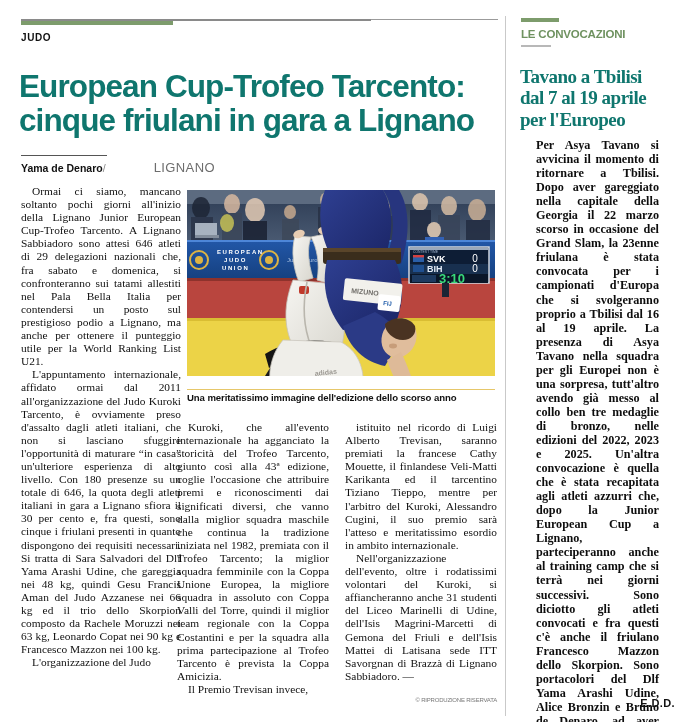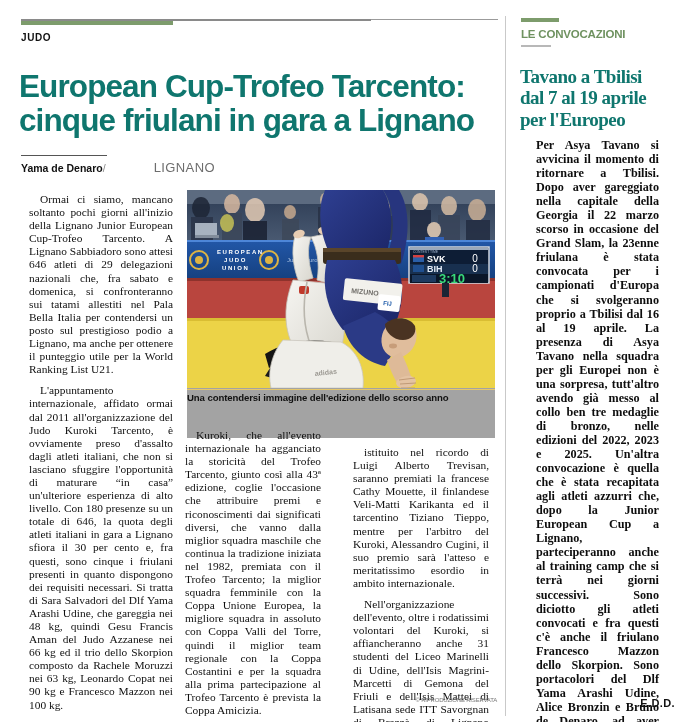--- a/index.html
+++ b/index.html
@@ -109,34 +109,34 @@
   .col {
     position: absolute;
     font-family: "Liberation Serif", "DejaVu Serif", serif;
     font-size: 11.4px;
     line-height: 13.1px;
     text-align: justify;
     text-justify: inter-word;
     color: #101010;
     hyphens: auto;
   }
-  .col p { margin: 8px; text-indent: 11px; }
+  .col p { margin: 0; text-indent: 11px; }
   .col p.first { text-indent: 11px; }
 
   #col1 { left: 21px;  top: 185px; width: 160px; }
   #col2 { left: 177px; top: 421px; width: 152px; }
-  #col3 { left: 345px; top: 438px; width: 152px; }
+  #col3 { left: 345px; top: 421px; width: 152px; }
 
   
   .photo {
     position: absolute;
     left: 187px;
     top: 190px;
     width: 308px;
-    height: 248px;
+    height: 186px;
     overflow: hidden;
     background: #a3a3a3;
   }
   .photo svg { display: block; }
   .photo-caption {
     position: absolute;
     left: 187px;
     top: 392px;
     width: 308px;
     font-family: "Liberation Sans", "DejaVu Sans", sans-serif;
@@ -252,20 +252,21 @@
 </h1>
 
 <div class="byline-rule"></div>
 <div class="byline">
   <span class="author">Yama de Denaro</span><span class="sep">/</span><span class="place">LIGNANO</span>
 </div>
 
 <div class="col" id="col1">
   <p class="first">Ormai ci siamo, mancano soltanto pochi giorni all'inizio della Lignano Junior European Cup-Trofeo Tarcento. A Lignano Sabbiadoro sono attesi 646 atleti di 29 delegazioni nazionali che, fra sabato e domenica, si confronteranno sui tatami allestiti nel Pala Bella Italia per contendersi un posto sul prestigioso podio a Lignano, ma anche per ottenere il punteggio utile per la World Ranking List U21.</p>
   <p>L'appuntamento internazionale, affidato ormai dal 2011 all'organizzazione del Judo Kuroki Tarcento, è ovviamente preso d'assalto dagli atleti italiani, che non si lasciano sfuggire l'opportunità di maturare “in casa” un'ulteriore esperienza di alto livello. Con 180 presenze su un totale di 646, la quota degli atleti italiani in gara a Lignano sfiora il 30 per cento e, fra questi, sono cinque i friulani presenti in quanto dispongono dei requisiti necessari. Si tratta di Sara Salvadori del Dlf Yama Arashi Udine, che gareggia nei 48 kg, quindi Gesu Francis Aman del Judo Azzanese nei 66 kg ed il trio dello Skorpion composto da Rachele Moruzzi nei 63 kg, Leonardo Copat nei 90 kg e Francesco Mazzon nei 100 kg.</p>
+  <p>L'organizzazione del Judo</p>
 </div>
 
 <div class="photo">
   <svg width="308" height="198" viewBox="0 0 308 198" xmlns="http://www.w3.org/2000/svg">
     <defs>
       <linearGradient id="crowdg" x1="0" y1="0" x2="0" y2="1">
         <stop offset="0%" stop-color="#2b3a52"></stop>
         <stop offset="100%" stop-color="#4a5a72"></stop>
       </linearGradient>
       <linearGradient id="blueban" x1="0" y1="0" x2="0" y2="1">
@@ -399,21 +400,21 @@
 
       <path d="M200 170 C204 182 208 190 212 196 L226 192 C222 180 218 170 214 162 Z" fill="#deba98"></path>
       <ellipse cx="219" cy="192" rx="10" ry="6" fill="#e4c3a3" transform="rotate(-12 219 192)"></ellipse>
       <path d="M212 190 L228 188 M213 194 L229 193 M214 198 L228 198" stroke="#c09a77" stroke-width="1.1" fill="none"></path>
     </g>
 
     <rect x="0" y="0" width="308" height="198" fill="none"></rect>
   </svg>
 </div>
 <div class="photo-caption-rule"></div>
-<div class="photo-caption">Una contendersi immagine dell'edizione dello scorso anno</div>
+<div class="photo-caption">Una meritatissimo immagine dell'edizione dello scorso anno</div>
 
 <div class="col" id="col2">
   <p>Kuroki, che all'evento internazionale ha agganciato la storicità del Trofeo Tarcento, giunto così alla 43ª edizione, coglie l'occasione che attribuire premi e riconoscimenti dai significati diversi, che vanno dalla miglior squadra maschile che continua la tradizione iniziata nel 1982, premiata con il Trofeo Tarcento; la miglior squadra femminile con la Coppa Unione Europea, la migliore squadra in assoluto con Coppa Valli del Torre, quindi il miglior team regionale con la Coppa Costantini e per la squadra alla prima partecipazione al Trofeo Tarcento è prevista la Coppa Amicizia.</p>
   <p>Il Premio Trevisan invece,</p>
 </div>
 
 <div class="col" id="col3">
   <p>istituito nel ricordo di Luigi Alberto Trevisan, saranno premiati la francese Cathy Mouette, il finlandese Veli-Matti Karikanta ed il tarcentino Tiziano Tieppo, mentre per l'arbitro del Kuroki, Alessandro Cugini, il suo premio sarà l'atteso e meritatissimo esordio in ambito internazionale.</p>
   <p>Nell'organizzazione dell'evento, oltre i rodatissimi volontari del Kuroki, si affiancheranno anche 31 studenti del Liceo Marinelli di Udine, dell'Isis Magrini-Marcetti di Gemona del Friuli e dell'Isis Mattei di Latisana sede ITT Savorgnan di Brazzà di Lignano Sabbiadoro. —</p>
 </div>

